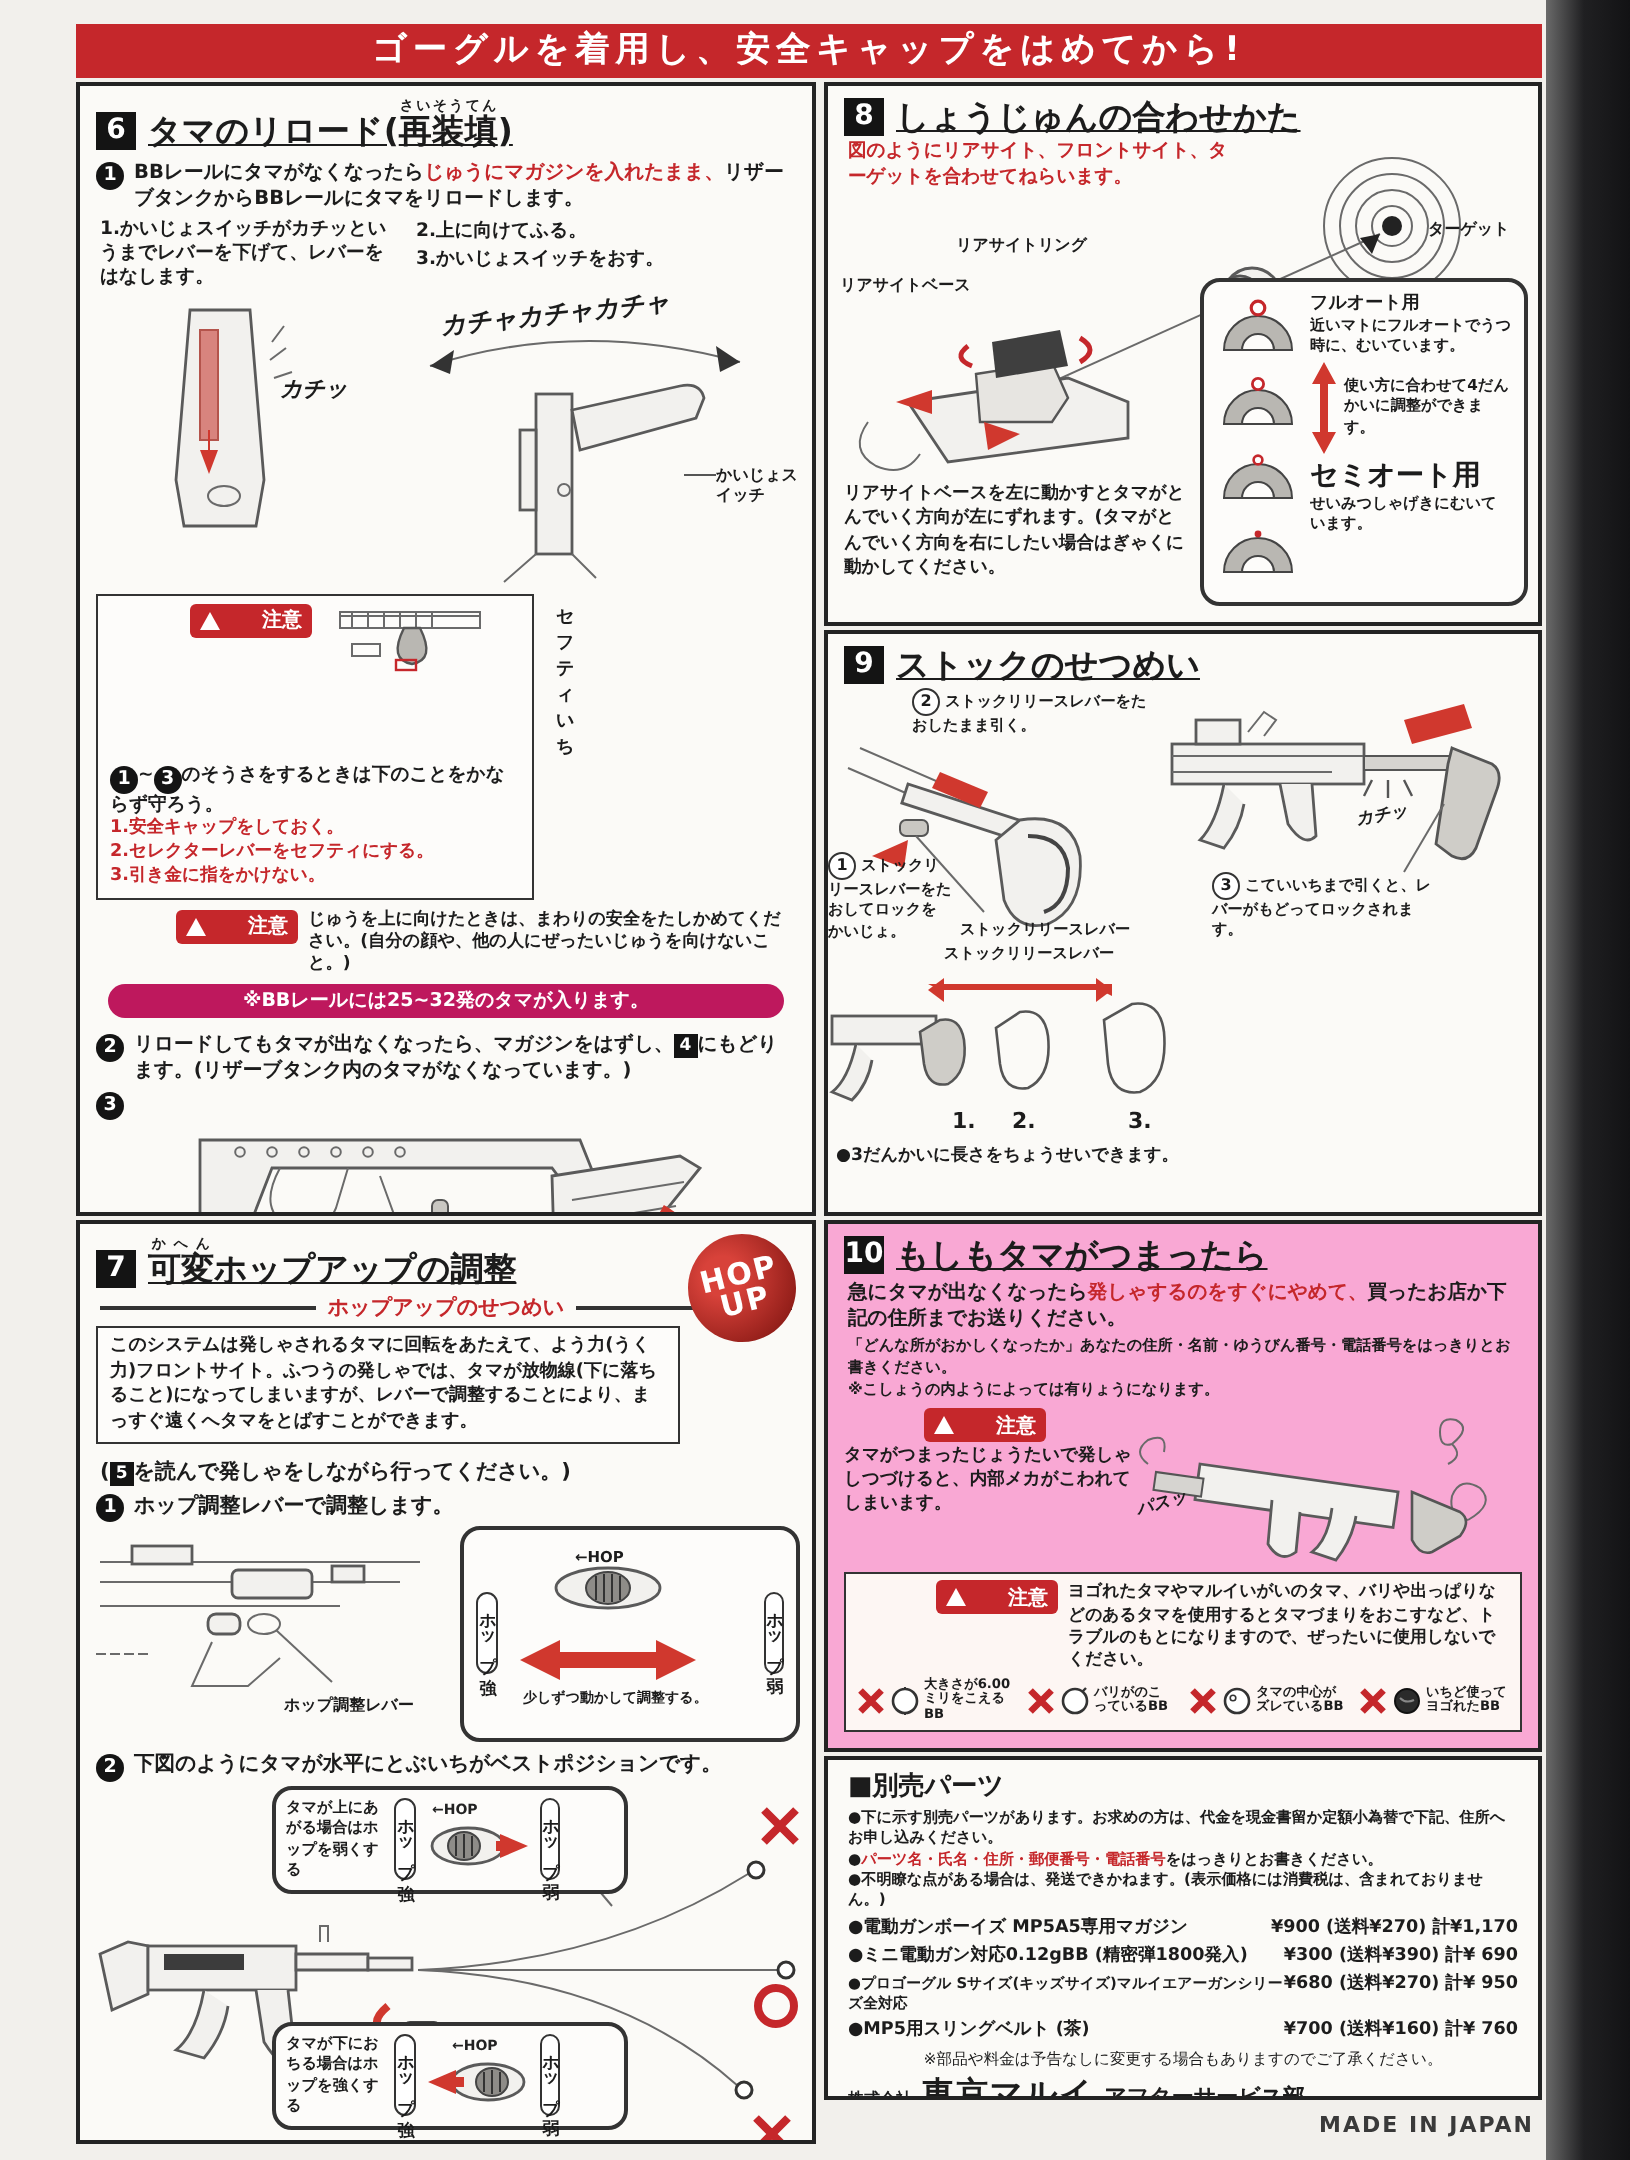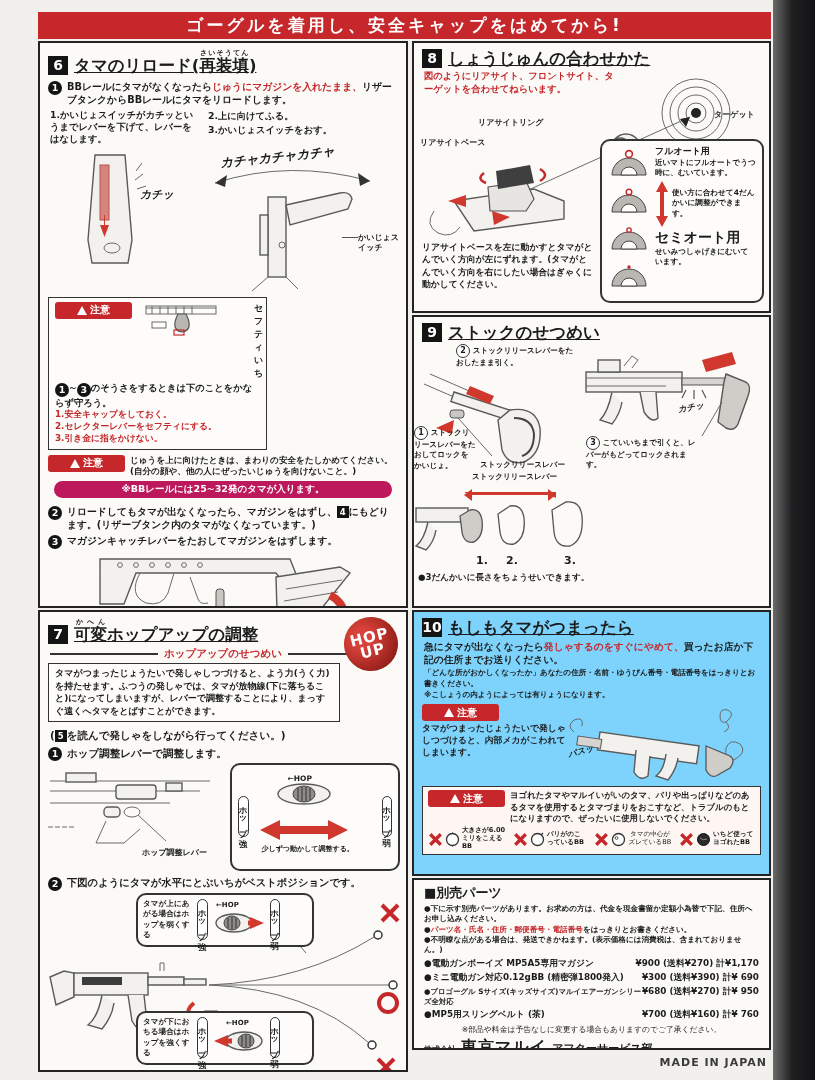--- a/index.html
+++ b/index.html
@@ -8,38 +8,38 @@
   .dark-edge{position:absolute;right:0;top:0;width:42px;height:1080px;
         background:linear-gradient(90deg,#6a6a6a 0,#202022 45%,#121214 100%);}
   .sheet{position:absolute;left:38px;top:12px;width:735px;height:1062px;}
   .banner{position:absolute;left:0;top:0;width:733px;height:27px;background:#c5272b;color:#fff;
         font-weight:bold;font-size:17px;text-align:center;line-height:27px;letter-spacing:3px;}
   .box{position:absolute;background:#fbfaf7;border:2px solid #232323;box-sizing:border-box;overflow:hidden;}
   #box6{left:0;top:29px;width:370px;height:567px;}
   #box7{left:0;top:598px;width:370px;height:462px;}
   #box8{left:374px;top:29px;width:359px;height:272px;}
   #box9{left:374px;top:303px;width:359px;height:293px;}
-  #box10{left:374px;top:598px;width:359px;height:266px;background:#7dd3fc;}
+  #box10{left:374px;top:598px;width:359px;height:266px;background:#f9a8d4;}
   #boxParts{left:374px;top:866px;width:359px;height:172px;}
   .made-in{position:absolute;left:374px;top:1044px;width:355px;text-align:right;font-weight:bold;
         font-size:11px;color:#3a3a3a;letter-spacing:1px;}
   .sec-h{display:flex;align-items:flex-end;gap:6px;padding:6px 8px 2px;}
   .sec-num{background:#141414;color:#fff;font-weight:bold;font-size:14px;min-width:20px;height:19px;
         line-height:19px;text-align:center;flex:0 0 auto;}
   .sec-title{font-weight:bold;font-size:16.5px;line-height:1.1;text-decoration:underline;}
   ruby rt{font-size:7px;font-weight:bold;}
   .step{display:flex;gap:5px;padding:3px 8px 0;font-size:9.8px;font-weight:bold;line-height:1.35;}
   .ncirc{flex:0 0 14px;width:14px;height:14px;border-radius:50%;background:#141414;color:#fff;
         font-size:9.5px;font-weight:bold;text-align:center;line-height:14px;margin-top:1px;}
   .wcirc{display:inline-block;width:12px;height:12px;border:1.2px solid #333;border-radius:50%;
         text-align:center;line-height:12px;font-size:8px;font-weight:bold;background:#fff;}
   .red{color:#c5272b;}
   .sqref{display:inline-block;background:#141414;color:#fff;padding:0 3px;font-size:8.5px;line-height:12px;}
-  .cbadge{display:inline-flex;align-items:center;gap:3px;background:#c5272b;color:#fff;font-weight:bold;
-        font-size:10px;padding:1px 22px;border-radius:3px;flex:0 0 auto;height:15px;}
+  .cbadge{display:inline-flex;align-items:center;gap:21px;background:#c5272b;color:#fff;font-weight:bold;
+        font-size:10px;padding:1px 5px;border-radius:3px;flex:0 0 auto;height:15px;margin-left:40px;}
   .tri{width:0;height:0;border-left:5px solid transparent;border-right:5px solid transparent;
         border-bottom:9px solid #fff;display:inline-block;}
   .pill{background:#be185d;color:#fff;border-radius:10px;text-align:center;font-size:9.5px;
         font-weight:bold;padding:2px 8px;margin:4px 14px;}
   .rbox{border:2px solid #333;border-radius:10px;background:#fdfcfa;box-sizing:border-box;}
   .vlab{writing-mode:vertical-rl;text-orientation:upright;border:1.5px solid #333;border-radius:7px;
         padding:3px 0px;font-size:8.5px;font-weight:bold;background:#fff;line-height:1;letter-spacing:1px;}
   .sfx{font-weight:bold;font-style:italic;font-size:11px;}
   .tinylab{font-size:8px;font-weight:bold;}
   .dline{position:absolute;background:#555;}
@@ -145,21 +145,20 @@
           </span>
         <span style="font-size:8.6px;font-weight:bold;line-height:1.3;flex:1;">じゅうを上に向けたときは、まわりの安全をたしかめてください。(自分の顔や、他の人にぜったいじゅうを向けないこと。)</span>
       </div>
       <div class="pill">※BBレールには25~32発のタマが入ります。</div>
       <div class="step">
         <span class="ncirc">2</span>
         <span><span>リロードしてもタマが出なくなったら、マガジンをはずし、</span><span class="sqref">4</span><span>にもどります。(リザーブタンク内のタマがなくなっています。)</span></span>
       </div>
       <div class="step">
         <span class="ncirc">3</span>
-        <span>マガジンキャッチレバーをたおしてマガジンをはずします。</span>
       </div>
 
       <div style="position:relative;height:120px;">
         <svg width="360" height="120" viewBox="0 0 360 120">
           <polygon points="60,10 250,10 262,40 248,40 236,24 96,24 84,55 60,55" class="gline"></polygon>
           <circle cx="80" cy="16" r="2.4" class="gthin"></circle>
             <circle cx="96" cy="16" r="2.4" class="gthin"></circle>
           <circle cx="112" cy="16" r="2.4" class="gthin"></circle>
             <circle cx="128" cy="16" r="2.4" class="gthin"></circle>
           <circle cx="144" cy="16" r="2.4" class="gthin"></circle>
@@ -187,21 +186,21 @@
       </div>
       <div class="sec-h">
         <span class="sec-num">7</span>
         <span class="sec-title"><ruby><span>可変</span><rt>かへん</rt></ruby><span>ホップアップの調整</span></span>
       </div>
       <div class="subt">
         <span class="ln"></span>
         <span class="tx">ホップアップのせつめい</span>
         <span class="ln"></span>
       </div>
-      <div class="descbox" style="margin-right:66px;">タマがつまったじょうたいで発しゃしつづけると、よう力(うく力)を持たせます。ふつうの発しゃでは、タマが放物線(下に落ちること)になってしまいますが、レバーで調整することにより、まっすぐ遠くへタマをとばすことができます。</div>
+      <div class="descbox" style="margin-right:66px;">このシステムは発しゃされるタマに回転をあたえて、よう力(うく力)フロントサイト。ふつうの発しゃでは、タマが放物線(下に落ちること)になってしまいますが、レバーで調整することにより、まっすぐ遠くへタマをとばすことができます。</div>
       <div style="padding:5px 10px 0;font-size:10.5px;font-weight:bold;"><span>(</span><span class="sqref">5</span><span>を読んで発しゃをしながら行ってください。)</span></div>
       <div class="step" style="font-size:10.5px;">
         <span class="ncirc">1</span>
         <span>ホップ調整レバーで調整します。</span>
       </div>
 
       <div class="flexrow" style="height:108px;padding:2px 6px;gap:4px;">
         <div style="position:relative;width:180px;">
           <svg width="180" height="104" viewBox="0 0 180 104">
             <path d="M4 18 h160 M4 28 h150 M4 40 h120" class="gthin"></path>
@@ -403,21 +402,21 @@
             <path d="M42 22 l8 -10 l6 4 l-6 8" class="gthin"></path>
             <rect x="100" y="34" width="44" height="7" fill="#d6d4d0" stroke="#555"></rect>
             <path d="M144 30 l20 8 q6 4 2 14 l-10 28 q-4 8 -12 4 l-8 -6 l6 -40 Z" fill="#cfcdc8" stroke="#555" stroke-width="1.4"></path>
             <path d="M30 48 q-4 20 -12 28 l12 4 q8 -10 10 -22" class="gline"></path>
             <path d="M58 48 l4 20 q8 12 14 6 l-2 -26" class="gline"></path>
             <polygon points="120,16 150,8 154,20 124,28" class="rarr"></polygon>
             <path d="M104 46 l-4 8 M112 46 l0 9 M120 46 l4 8" stroke="#555" stroke-width="1.2"></path>
             <path d="M140 58 L120 92" class="gthin"></path>
           </svg>
           <span class="sfx" style="position:absolute;left:96px;top:58px;font-size:8.5px;transform:rotate(-10deg);">カチッ</span>
-          <div class="ptxt" style="position:absolute;left:4px;top:92px;width:110px;"><span class="wcirc">3</span> <span>こていいちまで引くと、レバーがもどってロックされます。</span></div>
+          <div class="ptxt" style="position:absolute;left:24px;top:92px;width:110px;"><span class="wcirc">3</span> <span>こていいちまで引くと、レバーがもどってロックされます。</span></div>
         </div>
       </div>
       <div class="flexrow" style="height:128px;">
         <div style="position:relative;width:195px;">
           <span class="tinylab" style="position:absolute;left:58px;top:0;font-size:7.6px;">ストックリリースレバー</span>
           <svg width="195" height="104" viewBox="0 0 195 104" style="position:absolute;left:0;top:10px;">
             <polygon points="50,10 142,10 142,16 136,13 56,13" class="rarr"></polygon>
             <polygon points="50,13 58,7 58,19" class="rarr"></polygon>
             <polygon points="142,13 134,7 134,19" class="rarr"></polygon>
             <rect x="2" y="26" width="52" height="14" class="gline"></rect>
@@ -500,21 +499,21 @@
             <span style="font-size:6.6px;font-weight:bold;line-height:1.2;width:40px;">バリがのこっているBB</span>
           </span>
           <span class="flexrow" style="align-items:center;gap:2px;">
             <svg width="15" height="15" viewBox="0 0 10 10">
                 <path d="M1.5 1.5 L8.5 8.5 M8.5 1.5 L1.5 8.5" stroke="#c5272b" stroke-width="2.2"></path>
               </svg>
             <svg width="15" height="15" viewBox="0 0 15 15">
                 <circle cx="7.5" cy="7.5" r="6" fill="#fff" stroke="#333" stroke-width="1.3"></circle>
                 <circle cx="5.5" cy="6" r="1.4" fill="none" stroke="#333" stroke-width="0.8"></circle>
               </svg>
-            <span style="font-size:6.6px;font-weight:normal;line-height:1.2;width:44px;text-align:center;">タマの中心がズレているBB</span>
+            <span style="font-size:6.6px;font-weight:bold;line-height:1.2;width:44px;">タマの中心がズレているBB</span>
           </span>
           <span class="flexrow" style="align-items:center;gap:2px;">
             <svg width="15" height="15" viewBox="0 0 10 10">
                 <path d="M1.5 1.5 L8.5 8.5 M8.5 1.5 L1.5 8.5" stroke="#c5272b" stroke-width="2.2"></path>
               </svg>
             <svg width="15" height="15" viewBox="0 0 15 15">
                 <circle cx="7.5" cy="7.5" r="6" fill="#2b2b2b" stroke="#111" stroke-width="1"></circle>
                 <path d="M4 6 q3 3 7 1" stroke="#888" stroke-width="1" fill="none"></path>
               </svg>
             <span style="font-size:6.6px;font-weight:bold;line-height:1.2;width:42px;">いちど使ってヨゴれたBB</span>

